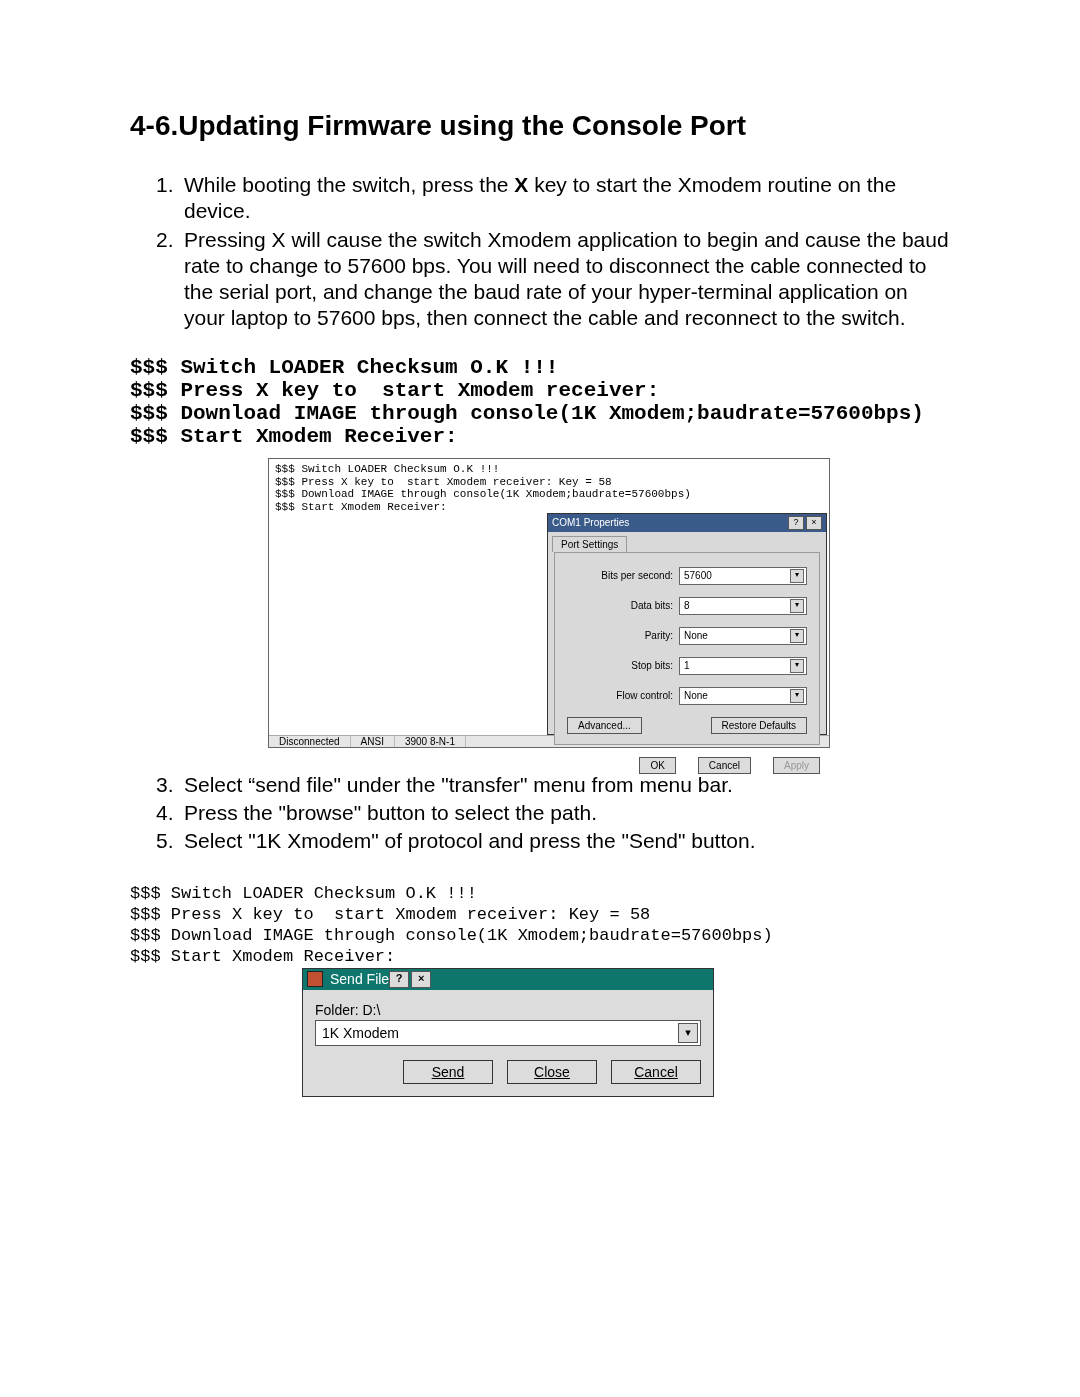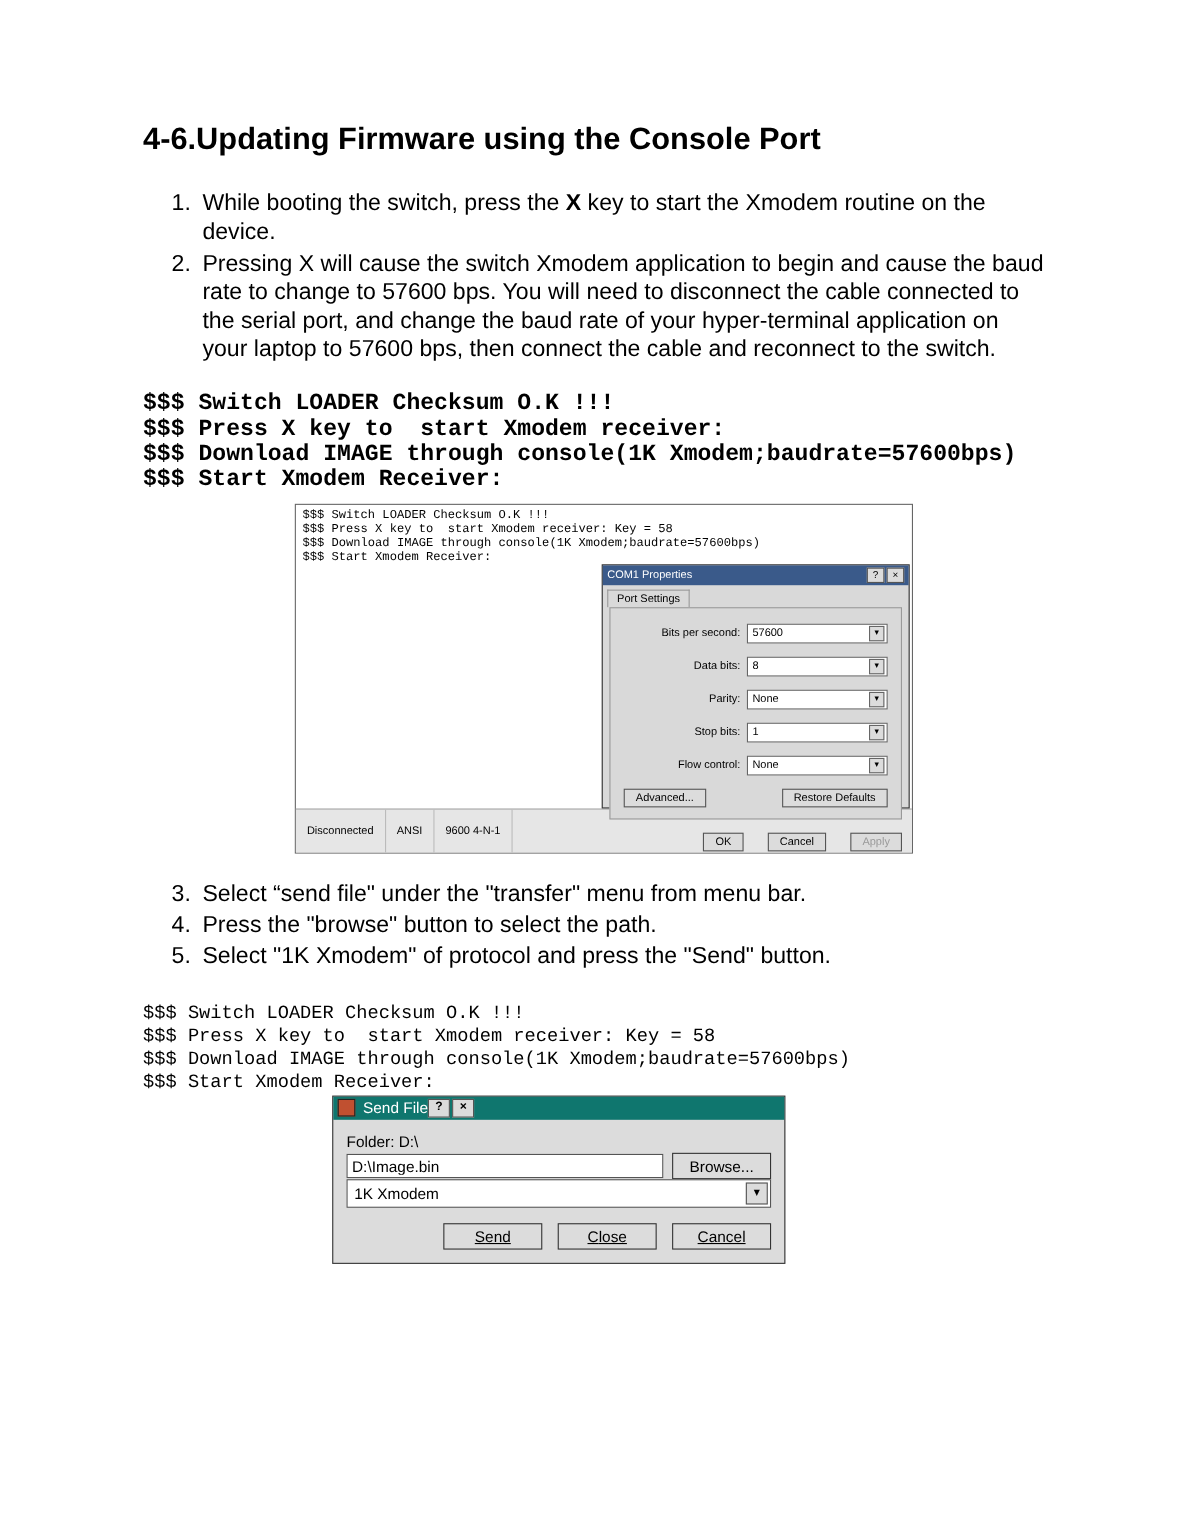--- a/index.html
+++ b/index.html
@@ -144,21 +144,21 @@
   .dlg .bottom .wbtn.disabled { color:#999; }
   .com-shot .status {
     border-top:1px solid #aaa;
     background:#e6e6e6;
     display:flex;
     font-family: Tahoma, Arial, sans-serif;
     font-size:10px;
   }
   .com-shot .status span {
     border-right:1px solid #bbb;
-    padding:14px 10px;
+    padding:0 10px;
     text-align:center;
   }
 
   
   .sf-shot {
     width: 656px;
     margin: 0 0 0 0;
   }
   .sf-term {
     font-family: "Courier New", monospace;
@@ -304,21 +304,21 @@
         <div class="bottom">
           <span class="wbtn">OK</span>
           <span class="wbtn">Cancel</span>
           <span class="wbtn disabled">Apply</span>
         </div>
       </div>
     </div>
     <div class="status">
       <span>Disconnected</span>
       <span>ANSI</span>
-      <span>9600 4-N-1</span>
+      <span>3900 8-N-1</span>
     </div>
   </div>
 
   <div class="instructions">
     <div class="item">
       <div class="num">3.</div>
       <div class="txt">Select “send file" under the "transfer" menu from menu bar.</div>
     </div>
     <div class="item">
       <div class="num">4.</div>
@@ -341,24 +341,20 @@
             <span class="ico"></span>
             <span>Send File</span>
           </span>
         <span class="tbtns">
           <span class="tbtn">?</span>
           <span class="tbtn">×</span>
         </span>
       </div>
       <div class="body">
         <div class="lbl">Folder: D:\</div>
-        <div class="inline">
-          <input class="txt" value="D:\Image.bin" style="">
-          <span class="wbtn"><span class="u">B</span>rowse...</span>
-        </div>
         <div class="sel">
           <span>1K Xmodem</span>
           <span class="dd">▾</span>
         </div>
         <div class="btns">
           <span class="wbtn"><span class="u">S</span>end</span>
           <span class="wbtn"><span class="u">C</span>lose</span>
           <span class="wbtn">Cancel</span>
         </div>
       </div>

